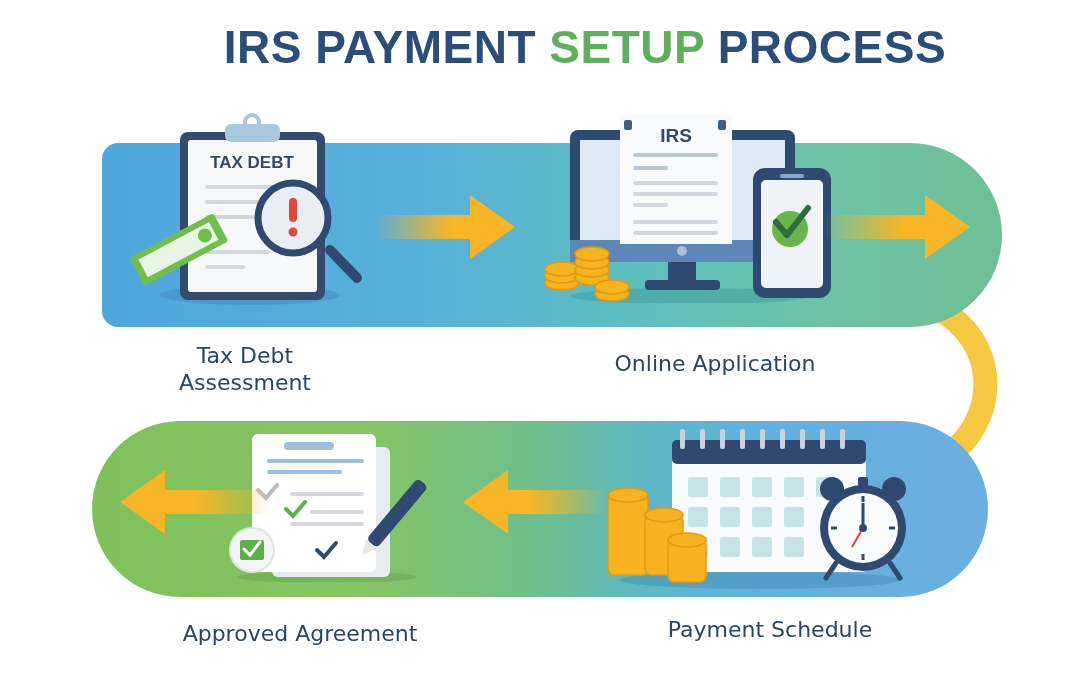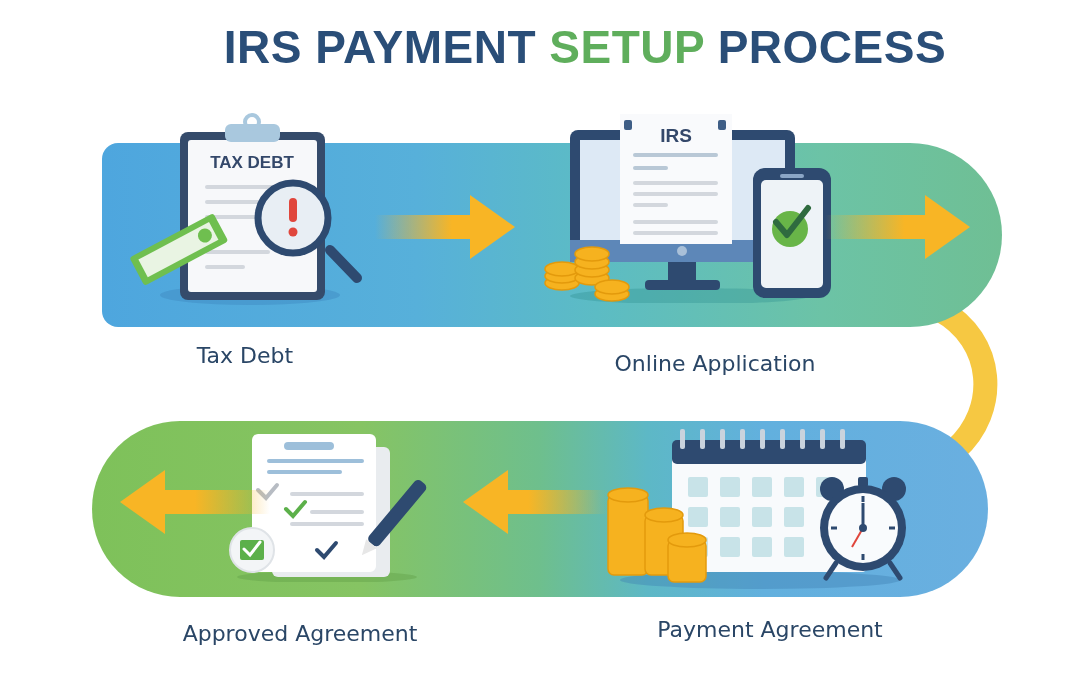--- a/index.html
+++ b/index.html
@@ -203,16 +203,17 @@
       <linearGradient id="ga4" x1="1" x2="0">
         <stop offset="0" stop-color="#f8b525" stop-opacity="0"></stop>
         <stop offset="0.5" stop-color="#f8b525"></stop>
       </linearGradient>
     </defs>
   <path d="M150 20 H45 V0 L0 32 L45 64 V44 H150 Z" fill="url(#ga4)"></path>
 </svg>
 
 <div class="label" style="left:160px;top:342px;width:170px;">
   <div>Tax Debt</div>
+  <div>Assessment</div>
 </div>
 <div class="label" style="left:570px;top:350px;width:290px;">Online Application</div>
-<div class="label" style="left:635px;top:616px;width:270px;">Payment Agreement</div>
+<div class="label" style="left:635px;top:616px;width:270px;">Payment Schedule</div>
 <div class="label" style="left:150px;top:620px;width:300px;">Approved Agreement</div>
 
 </body></html>

